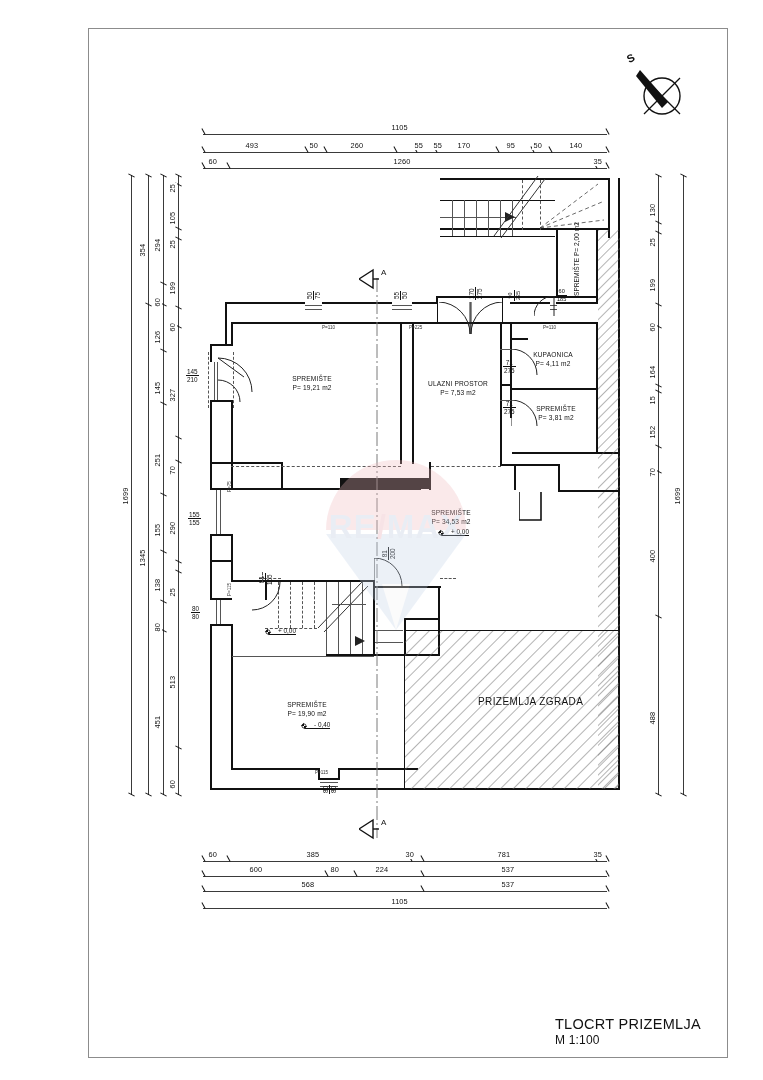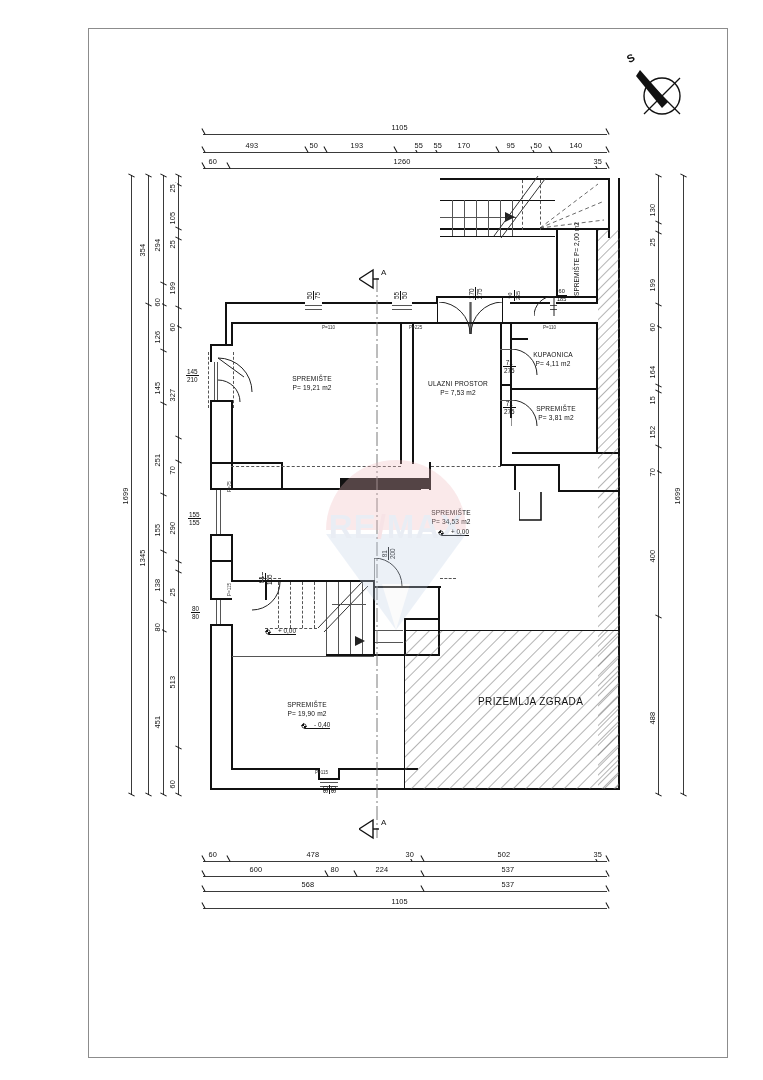--- a/index.html
+++ b/index.html
@@ -228,21 +228,21 @@
     <div class="tick" style="left:322px; top:149px;"></div>
     <div class="tick" style="left:392px; top:149px;"></div>
     <div class="tick" style="left:412px; top:149px;"></div>
     <div class="tick" style="left:432px; top:149px;"></div>
     <div class="tick" style="left:494px; top:149px;"></div>
     <div class="tick" style="left:529px; top:149px;"></div>
     <div class="tick" style="left:547px; top:149px;"></div>
     <div class="tick" style="left:604px; top:149px;"></div>
     <div class="dimtext" style="left:244px; top:142px;">493</div>
     <div class="dimtext" style="left:308px; top:142px;">50</div>
-    <div class="dimtext" style="left:349px; top:142px;">193</div>
+    <div class="dimtext" style="left:349px; top:142px;">260</div>
     <div class="dimtext" style="left:413px; top:142px;">55</div>
     <div class="dimtext" style="left:432px; top:142px;">55</div>
     <div class="dimtext" style="left:456px; top:142px;">170</div>
     <div class="dimtext" style="left:505px; top:142px;">95</div>
     <div class="dimtext" style="left:532px; top:142px;">50</div>
     <div class="dimtext" style="left:568px; top:142px;">140</div>
   </div>
 
   <div>
     <div class="dimline" style="left:203px; top:168px; width:404px;"></div>
@@ -354,23 +354,23 @@
 
   <div>
     <div class="dimline" style="left:203px; top:861px; width:404px;"></div>
     <div class="tick" style="left:200px; top:858px;"></div>
     <div class="tick" style="left:225px; top:858px;"></div>
     <div class="tick" style="left:407px; top:858px;"></div>
     <div class="tick" style="left:419px; top:858px;"></div>
     <div class="tick" style="left:592px; top:858px;"></div>
     <div class="tick" style="left:604px; top:858px;"></div>
     <div class="dimtext" style="left:207px; top:851px;">60</div>
-    <div class="dimtext" style="left:305px; top:851px;">478</div>
+    <div class="dimtext" style="left:305px; top:851px;">385</div>
     <div class="dimtext" style="left:404px; top:851px;">30</div>
-    <div class="dimtext" style="left:496px; top:851px;">502</div>
+    <div class="dimtext" style="left:496px; top:851px;">781</div>
     <div class="dimtext" style="left:592px; top:851px;">35</div>
   </div>
 
   <div>
     <div class="dimline" style="left:203px; top:876px; width:404px;"></div>
     <div class="tick" style="left:200px; top:873px;"></div>
     <div class="tick" style="left:323px; top:873px;"></div>
     <div class="tick" style="left:352px; top:873px;"></div>
     <div class="tick" style="left:419px; top:873px;"></div>
     <div class="tick" style="left:604px; top:873px;"></div>
@@ -791,14 +791,18 @@
     <svg width="200" height="210" viewBox="0 0 200 210">
       <path d="M30 96 A70 70 0 0 1 170 96 Z" fill="#f0b9bd"></path>
       <path d="M30 100 L100 196 L170 100 Z" fill="#c3d3e8"></path>
       <path d="M86 150 L100 196 L114 150 Z" fill="#f3f3f3"></path>
     </svg>
     <div class="wtext">
       <span>RE</span><span class="wslash">/</span><span>MAX</span>
     </div>
   </div>
 
+  <div id="titleblock">
+    <div class="t1">TLOCRT PRIZEMLJA</div>
+    <div class="t2">M 1:100</div>
+  </div>
 
 </div>
 
 </body></html>

